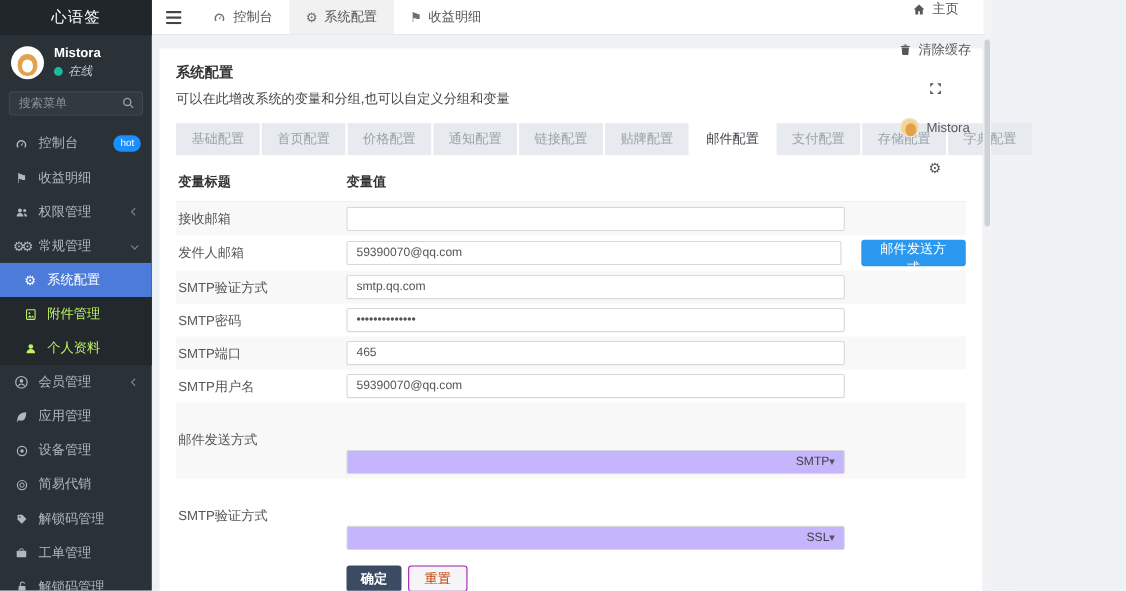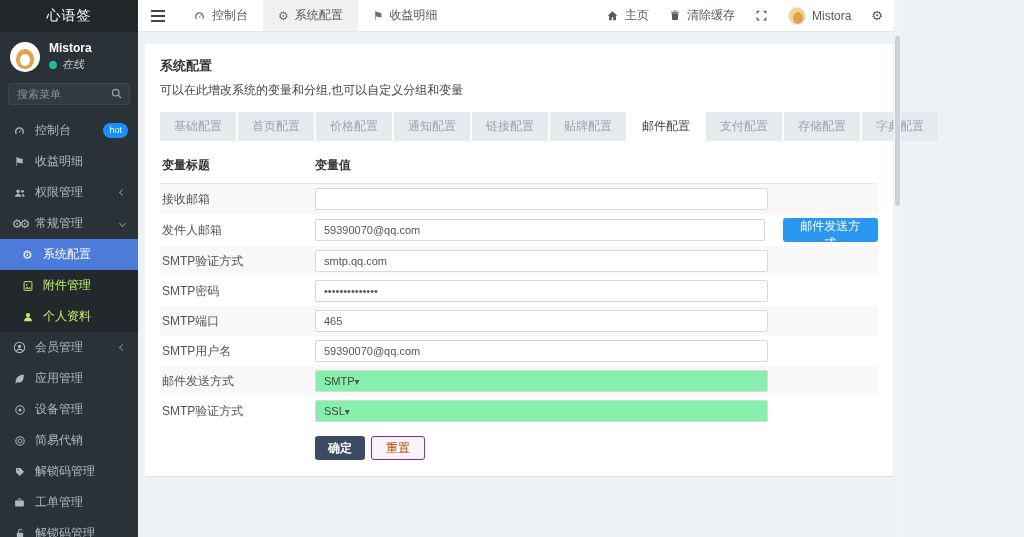--- a/index.html
+++ b/index.html
@@ -42,21 +42,21 @@
   .badge-hot { margin-left:auto; background:#1890ff; color:#fff; font-size:9px; line-height:1;
     padding:3px 6px; border-radius:8px; font-weight:normal; }
 
   
   .topbar { position:absolute; left:138px; top:0; right:0; height:32px; background:#fff;
     border-bottom:1px solid #e4e7e9; display:flex; align-items:stretch; z-index:2; }
   .hamburger { display:flex; align-items:center; padding:0 13px; cursor:pointer; color:#444; }
   .nav-tab { display:flex; align-items:center; gap:6px; padding:0 15px; font-size:12px; color:#555; cursor:pointer; }
   .nav-tab .ico { color:#6b7177; display:inline-flex; }
   .nav-tab.active { background:#f1f1f1; }
-  .topbar-right { margin-left:auto; display:flex; align-items:center; gap:20px; padding-right:18px; }
+  .topbar-right { margin-left:auto; display:flex; align-items:center; gap:20px; padding-right:18px;flex-direction:column; }
   .tb-item { display:flex; align-items:center; gap:6px; font-size:12px; color:#55595e; cursor:pointer; }
   .tb-item .ico { color:#55595e; display:inline-flex; }
   .avatar-sm { width:18px; height:18px; border-radius:50%; background:#f6d58d; position:relative; overflow:hidden; border:1px solid #e8e8e8; }
   .avatar-sm::after { content:""; position:absolute; left:4px; top:4px; width:10px; height:12px; background:#e2a14e; border-radius:50%; }
 
   
   .content { position:absolute; left:138px; top:32px; right:0; bottom:0; background:#eff2f5; }
   .panel { margin:12px 8px 0 7px; background:#fff; box-shadow:0 1px 1px rgba(0,0,0,.05);
     padding:13px 15px 12px 15px; }
   .panel-title { font-size:13px; font-weight:bold; color:#333; }
@@ -68,23 +68,23 @@
   .form-table { margin-top:8px; }
   .thead { display:flex; font-size:12px; font-weight:bold; color:#333; padding:8px 0 9px 2px;
     border-bottom:1px solid #e8e8e8; }
   .col-label { width:153px; flex:0 0 auto; }
   .frow { display:flex; align-items:center; min-height:30px; padding-left:2px; }
   .frow.striped { background:#f8f8f8; }
   .frow-label { width:153px; flex:0 0 auto; font-size:12px; color:#555; }
   .frow-value { flex:1; display:flex; align-items:center; gap:18px; padding:4px 0; }
   .inp { width:453px; height:22px; border:1px solid #d5d9dd; border-radius:2px; background:#fff;
     font-size:11px; color:#555; padding:0 8px; outline:none; font-family:inherit; }
-  .sel { width:453px; height:22px; border:1px solid #d5d9dd; border-radius:2px; background:#86efac;
-    font-size:11px; color:#444; display:flex; align-items:center; justify-content:flex-start;
-    padding:0 8px; cursor:pointer; }
+  .sel { width:453px; height:22px; border:1px solid #d5d9dd; border-radius:2px; background:#c4b5fd;
+    font-size:11px; color:#444; display:flex; align-items:center; justify-content:flex-end;
+    padding:0 8px; cursor:pointer;margin-top:39px; }
   .sel .caret { color:#555; font-size:10px; }
   .btn-test { background:#2b98f0; color:#fff; border:none; border-radius:3px; height:24px;
     padding:0 12px; font-size:12px; cursor:pointer; font-family:inherit; }
   .btn-row { display:flex; gap:6px; padding:10px 0 4px 155px; }
   .btn-ok { background:#3c4a64; color:#fff; border:none; border-radius:3px; height:24px;
     padding:0 13px; font-size:12px; font-weight:bold; cursor:pointer; font-family:inherit; }
   .btn-reset { background:#f5f5f5; color:#c2410c; border:1px solid #a21caf; border-radius:3px; height:24px;
     padding:0 14px; font-size:12px; cursor:pointer; font-family:inherit; }
 
   

